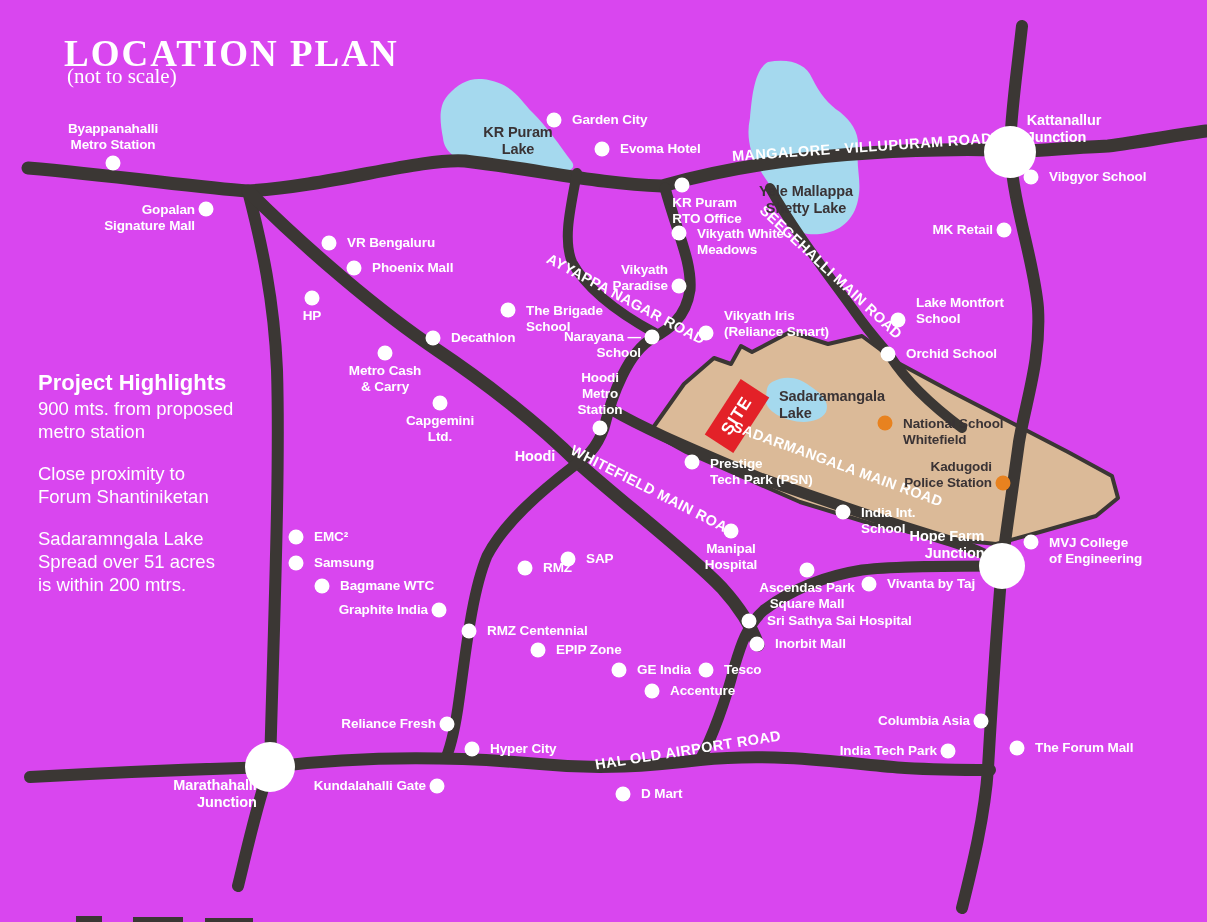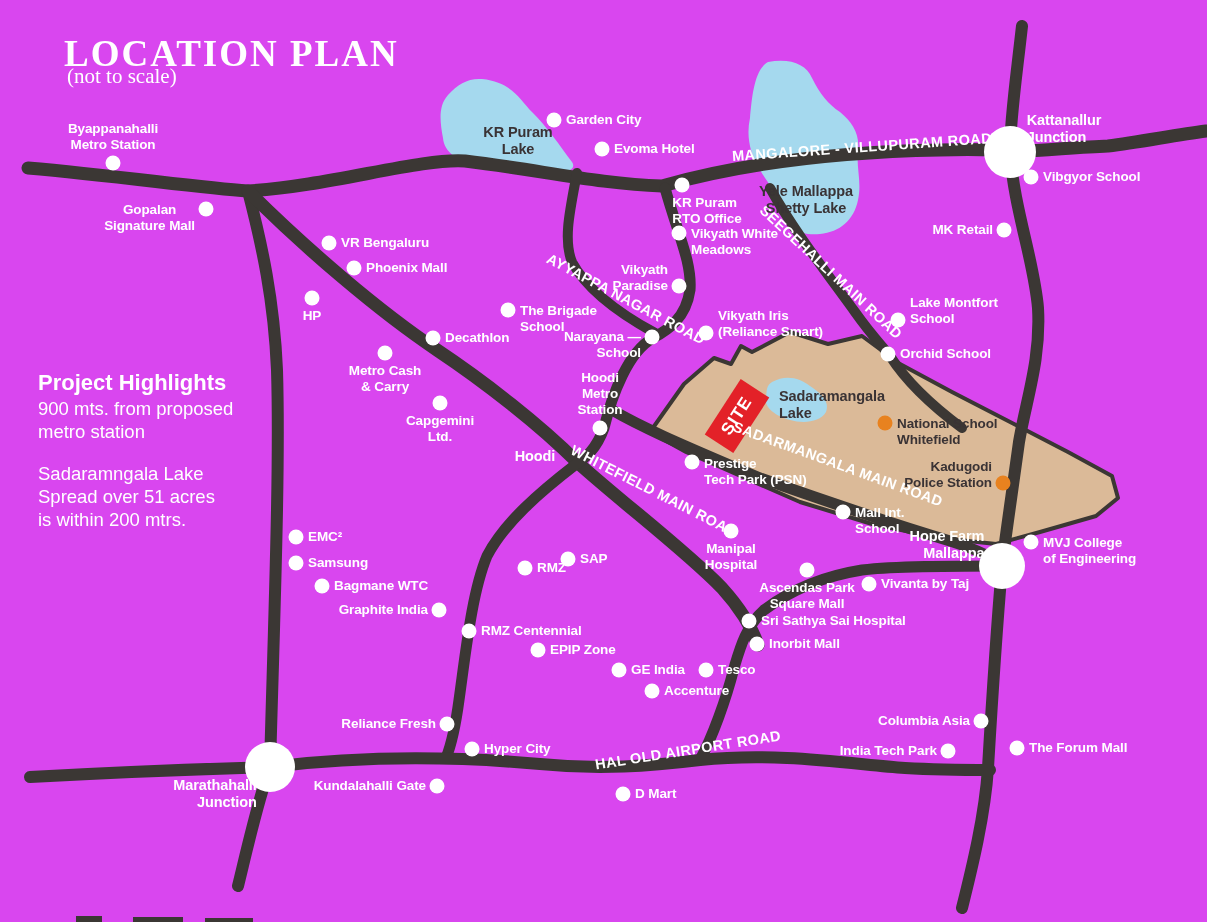--- a/index.html
+++ b/index.html
@@ -28,21 +28,21 @@
   .dot{position:absolute;left:0;top:0;width:15px;height:15px;border-radius:50%;
        transform:translate(-50%,-50%);}
   .dot.white{background:#ffffff;}
   .dot.orange{background:#e8821f;}
   .plabel{
     position:absolute;color:#fff;font-weight:700;font-size:13.5px;line-height:1.18;
     white-space:pre;letter-spacing:-0.1px;
   }
   .plabel.dark{color:#3a3335;}
   .plabel.big{font-size:14.5px;}
-  .side-right{left:12px;top:var(--dy,0px);transform:translateY(-50%);}
+  .side-right{left:18px;top:var(--dy,0px);transform:translateY(-50%);}
   .side-left{right:11px;top:var(--dy,0px);transform:translateY(-50%);}
   .side-above{bottom:10px;left:var(--dx,0px);transform:translateX(-50%);}
   .side-below{top:10px;left:var(--dx,0px);transform:translateX(-50%);}
   .side-center{left:0;top:0;transform:translate(-50%,-50%);}
   
   .roadlabel{
     position:absolute;color:#fff;font-weight:700;font-size:14.5px;letter-spacing:0.4px;
     white-space:nowrap;transform:translate(-50%,-50%) rotate(var(--rot,0deg));
   }
   
@@ -103,20 +103,22 @@
   </svg>
 
   <div class="title">LOCATION PLAN</div>
   <div class="subtitle">(not to scale)</div>
 
   <div class="highlights">
     <div class="h-title">Project Highlights</div>
     <div>
         <div class="h-item">900 mts. from proposed
 metro station</div>
+        <div class="h-item">Close proximity to
+Forum Shantiniketan</div>
         <div class="h-item">Sadaramngala Lake
 Spread over 51 acres
 is within 200 mtrs.</div>
       </div>
   </div>
 
   <div class="site-marker">SITE</div>
 
   <div>
       <div class="roadlabel" style="left: 862px; top: 147px; --rot: -4deg;">MANGALORE - VILLUPURAM ROAD</div>
@@ -127,21 +129,21 @@
       <div class="roadlabel" style="left: 688px; top: 750px; --rot: -9deg;">HAL OLD AIRPORT ROAD</div>
     </div>
   <div>
       <div class="place" style="left: 113px; top: 163px;">
         <span class="dot white"></span>
         <div class="plabel side-above" style="text-align: center;">Byappanahalli
 Metro Station</div>
       </div>
       <div class="place" style="left: 206px; top: 209px;">
         <span class="dot white"></span>
-        <div class="plabel side-left" style="--dy: 9px; text-align: center; margin-left: 16px;">Gopalan
+        <div class="plabel side-left" style="--dy: 9px; text-align: right; margin-left: 16px;">Gopalan
 Signature Mall</div>
       </div>
       <div class="place" style="left: 554px; top: 120px;">
         <span class="dot white"></span>
         <div class="plabel side-right" style="text-align: left;">Garden City</div>
       </div>
       <div class="place" style="left: 602px; top: 149px;">
         <span class="dot white"></span>
         <div class="plabel side-right" style="text-align: left;">Evoma Hotel</div>
       </div>
@@ -257,30 +259,30 @@
         <span class="dot white"></span>
         <div class="plabel side-right" style="--dy: 10px; text-align: left;">Prestige
 Tech Park (PSN)</div>
       </div>
       <div class="place" style="left: 296px; top: 537px;">
         <span class="dot white"></span>
         <div class="plabel side-right" style="text-align: left;">EMC²</div>
       </div>
       <div class="place" style="left: 843px; top: 512px;">
         <span class="dot white"></span>
-        <div class="plabel side-right" style="--dy: 9px; text-align: left;">Mall Int.
+        <div class="plabel side-right" style="--dy: 9px; text-align: left;">India Int.
 School</div>
       </div>
       <div class="place" style="left: 296px; top: 563px;">
         <span class="dot white"></span>
         <div class="plabel side-right" style="text-align: left;">Samsung</div>
       </div>
       <div class="place" style="left: 947px; top: 545px;">
         <div class="plabel side-center big" style="text-align: right;">Hope Farm
-Mallappa</div>
+Junction</div>
       </div>
       <div class="place" style="left: 1031px; top: 542px;">
         <span class="dot white"></span>
         <div class="plabel side-right" style="--dy: 9px; text-align: left;">MVJ College
 of Engineering</div>
       </div>
       <div class="place" style="left: 731px; top: 531px;">
         <span class="dot white"></span>
         <div class="plabel side-below" style="text-align: center;">Manipal
 Hospital</div>

